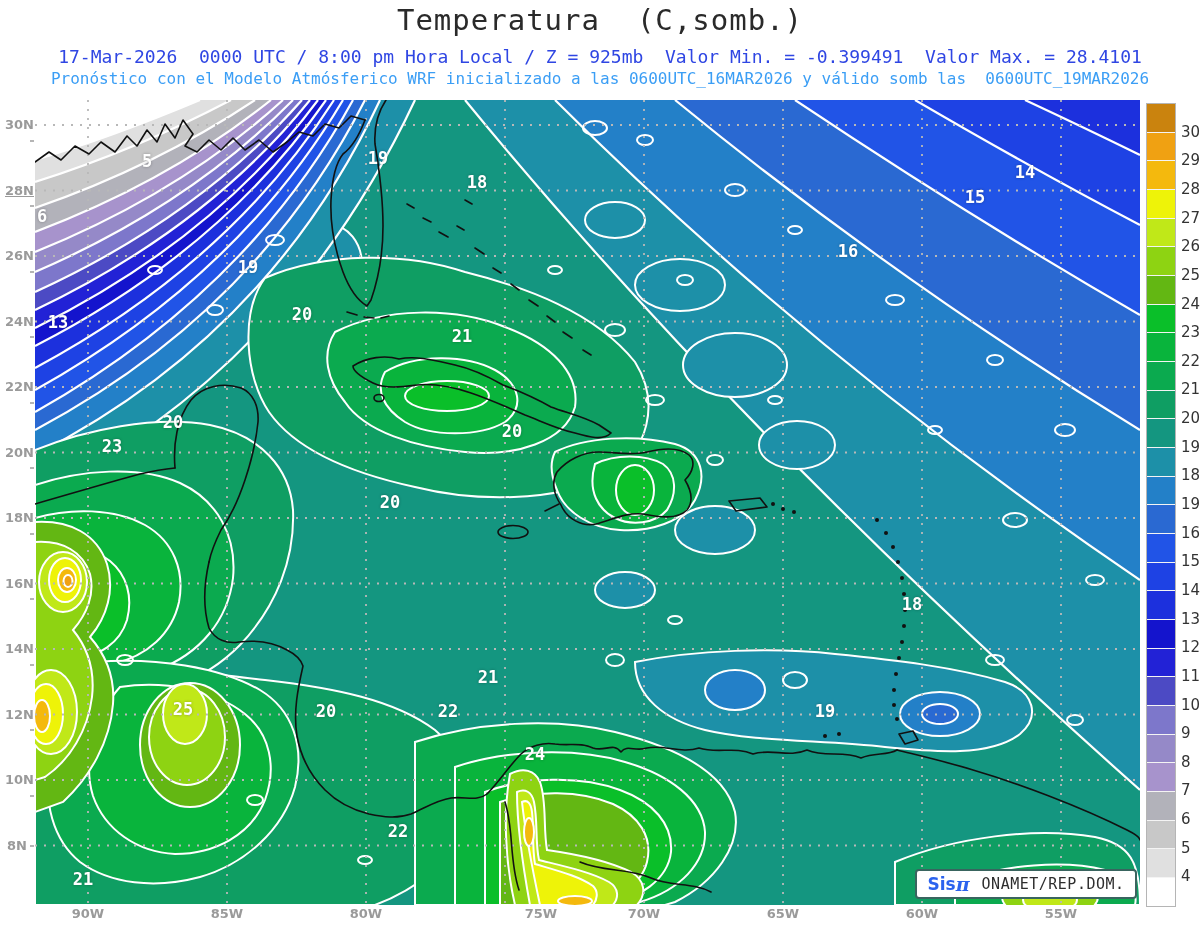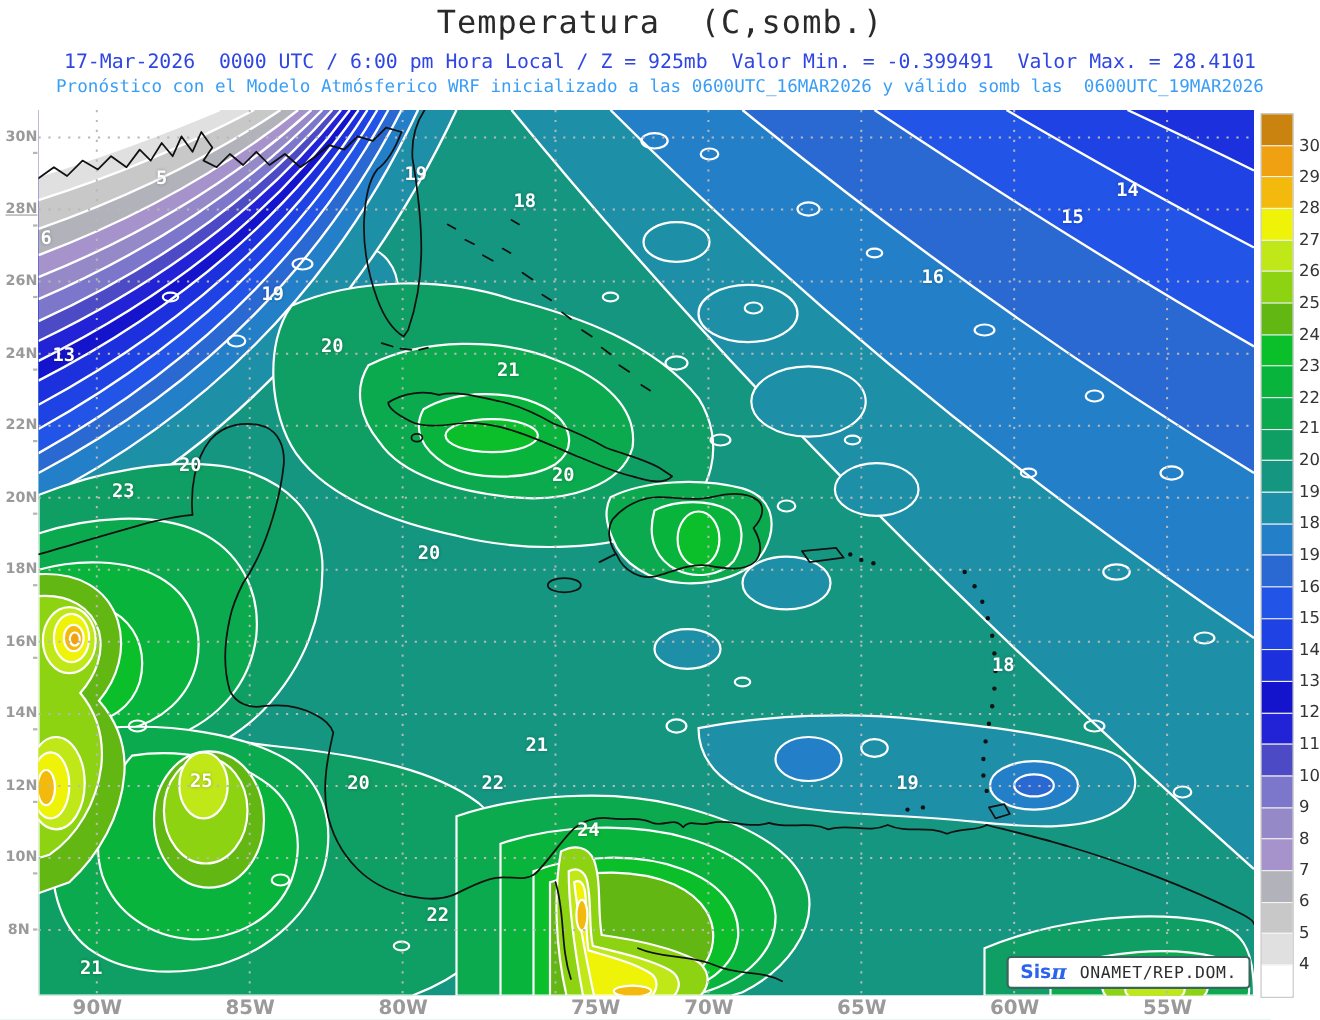--- a/index.html
+++ b/index.html
@@ -4,38 +4,38 @@
 <style>
   html,body{margin:0;padding:0;background:#fff;}
   body{width:1200px;height:927px;position:relative;overflow:hidden;font-family:"DejaVu Sans Mono",monospace;}
   .title{position:absolute;top:3px;left:0;width:1200px;text-align:center;font-size:29px;letter-spacing:1px;color:#2a2a2a;white-space:pre;}
   .sub1{position:absolute;top:46px;left:0;width:1200px;text-align:center;font-size:18px;color:#2f46e3;white-space:pre;}
   .sub2{position:absolute;top:69px;left:0;width:1200px;text-align:center;font-size:16px;color:#3b9ef5;white-space:pre;}
   .map{position:absolute;left:35px;top:100px;width:1105px;height:805px;}
   .map svg{display:block;}
   .lat-label{position:absolute;width:34px;text-align:right;font-family:"DejaVu Sans",sans-serif;font-size:13px;font-weight:bold;color:#9a9a9a;}
   .lat-label i{display:inline-block;width:4px;height:2px;background:#b5b5b5;vertical-align:middle;margin-left:3px;}
-  .lon-label{position:absolute;top:906px;width:44px;text-align:center;font-family:"DejaVu Sans",sans-serif;font-size:18px;font-weight:bold;color:#9a9a9a;}
+  .lon-label{position:absolute;top:906px;width:44px;text-align:center;font-family:"DejaVu Sans",sans-serif;font-size:13px;font-weight:bold;color:#9a9a9a;}
   .cbar{position:absolute;left:1146px;top:103px;width:28px;height:802px;display:flex;flex-direction:column;border:1px solid #b5b5b5;box-sizing:content-box;}
   .cseg{flex:1;border-top:1px solid #f4f4f4;}
   .cseg:first-child{border-top:none;}
   .clab{position:absolute;left:1181px;font-family:"DejaVu Sans",sans-serif;font-size:15px;color:#333;}
   .maplab{font-family:"DejaVu Sans Mono",monospace;font-size:17px;font-weight:bold;fill:#ffffff;text-shadow:0 0 3px rgba(0,0,0,.3);}
   .logo{position:absolute;left:915px;top:869px;width:222px;height:30px;background:#fff;border:2px solid #39655f;border-radius:4px;display:flex;align-items:center;justify-content:center;box-sizing:border-box;}
   .logo .sis{color:#2b63ee;font-weight:bold;font-size:17px;font-family:"DejaVu Sans",sans-serif;}
   .logo .pi{color:#2b63ee;font-style:italic;font-weight:bold;font-size:19px;font-family:"DejaVu Serif",serif;margin-right:12px;}
   .logo .agency{color:#2e2e2e;font-size:15px;font-family:"DejaVu Sans Mono",monospace;letter-spacing:.5px;}
   .cl{fill:none;stroke:#fff;stroke-width:2.2;}
   .coast{fill:none;stroke:#111;stroke-width:1.6;stroke-linejoin:round;stroke-linecap:round;}
 </style>
 </head>
 <body>
 
 <div class="title">Temperatura  (C,somb.)</div>
-<div class="sub1">17-Mar-2026  0000 UTC / 6:00 pm Hora Local / Z = 925mb  Valor Min. = -0.399491  Valor Max. = 28.4101</div>
+<div class="sub1">17-Mar-2026  0000 UTC / 8:00 pm Hora Local / Z = 925mb  Valor Min. = -0.399491  Valor Max. = 28.4101</div>
 <div class="sub2">Pronóstico con el Modelo Atmósferico WRF inicializado a las 0600UTC_16MAR2026 y válido somb las  0600UTC_19MAR2026</div>
 
 <div class="map">
 <svg width="1105" height="805" viewBox="0 0 1105 805" xmlns="http://www.w3.org/2000/svg">
   <rect x="0" y="0" width="1105" height="805" fill="#149680"></rect>
 
   <g>
     <path fill="#1d90a8" d="M430,0 Q700,330 1105,690 L1105,0 Z"></path>
     <path fill="#2380c8" d="M520,0 Q780,260 1105,480 L1105,0 Z"></path>
     <path fill="#2a69d2" d="M640,0 Q860,180 1105,330 L1105,0 Z"></path>

